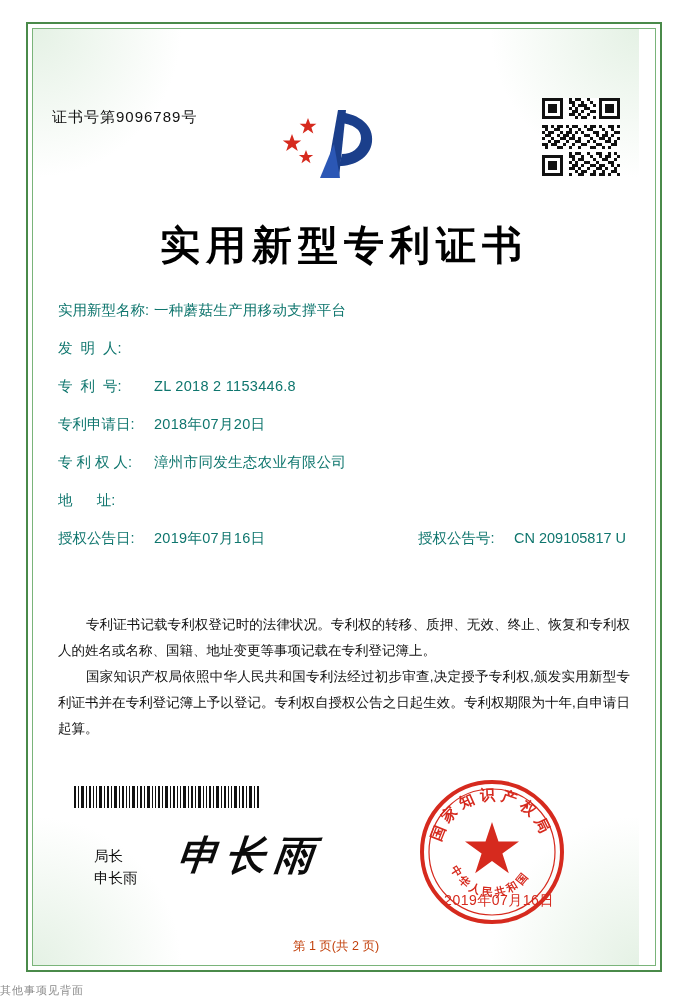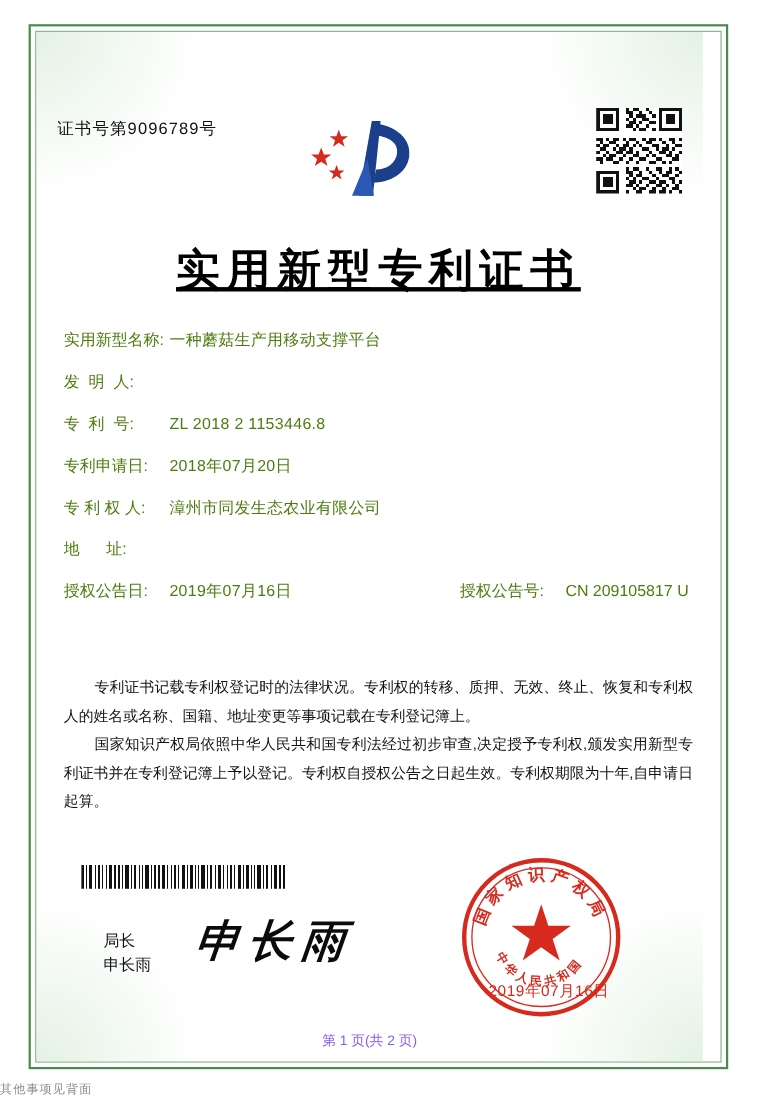--- a/index.html
+++ b/index.html
@@ -88,36 +88,35 @@
     position: absolute;
     left: 16px;
     right: 0;
     top: 218px;
     text-align: center;
     font-family: "Liberation Serif", serif;
     font-size: 40px;
     font-weight: bold;
     letter-spacing: 6px;
     color: #000;
-    text-decoration: underline;
   }
 
   .fields {
     position: absolute;
     left: 58px;
     top: 300px;
     width: 572px;
   }
   .field-row {
     display: flex;
     align-items: baseline;
     margin-bottom: 18px;
     font-size: 14.5px;
     line-height: 20px;
-    color: #4d7c0f;
+    color: #0f766e;
   }
   .field-label {
     width: 96px;
     flex: 0 0 96px;
     letter-spacing: 0px;
     white-space: pre;
   }
   .field-value {
     flex: 1 1 auto;
     letter-spacing: 0.3px;
@@ -204,21 +203,21 @@
     white-space: nowrap;
   }
 
   .page-number {
     position: absolute;
     left: 0;
     right: 0;
     top: 938px;
     text-align: center;
     font-size: 12.5px;
-    color: #8b5cf6;
+    color: #c2410c;
   }
 
   .footer-note {
     position: absolute;
     left: 0;
     right: 0;
     bottom: 2px;
     text-align: left;
     font-size: 11px;
     color: #8a8a8a;

